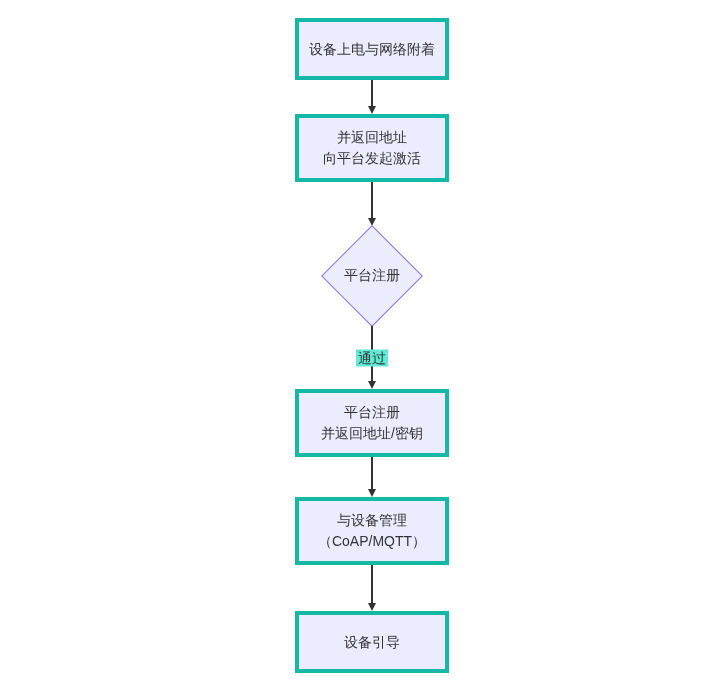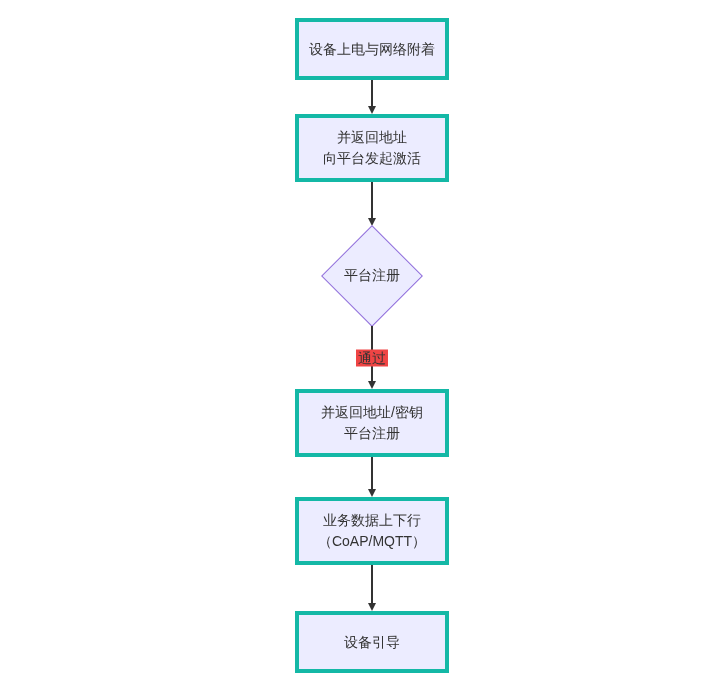--- a/index.html
+++ b/index.html
@@ -62,21 +62,21 @@
   .h34 { height: 34px; }
   .h44 { height: 44px; }
   .h63 { height: 63px; }
   .h40 { height: 40px; }
   .h46 { height: 46px; }
   .edge-label {
     position: absolute;
     top: 50%;
     left: 50%;
     transform: translate(-50%, -50%);
-    background: #ef4444;
+    background: #5eead4;
     color: #333333;
     font-size: 14px;
     line-height: 17px;
     padding: 0 2px;
     z-index: 2;
     white-space: nowrap;
   }
   .diamond {
     position: relative;
     width: 100px;
@@ -135,31 +135,31 @@
       <div class="diamond-label">平台注册</div>
     </div>
 
     <div class="arrow h63">
       <div class="line"></div>
       <div class="edge-label">通过</div>
       <div class="head"></div>
     </div>
 
     <div class="node">
+      <div>平台注册</div>
       <div>并返回地址/密钥</div>
-      <div>平台注册</div>
     </div>
 
     <div class="arrow h40">
       <div class="line"></div>
       <div class="head"></div>
     </div>
 
     <div class="node">
-      <div>业务数据上下行</div>
+      <div>与设备管理</div>
       <div>（CoAP/MQTT）</div>
     </div>
 
     <div class="arrow h46">
       <div class="line"></div>
       <div class="head"></div>
     </div>
 
     <div class="node">
       <div>设备引导</div>

